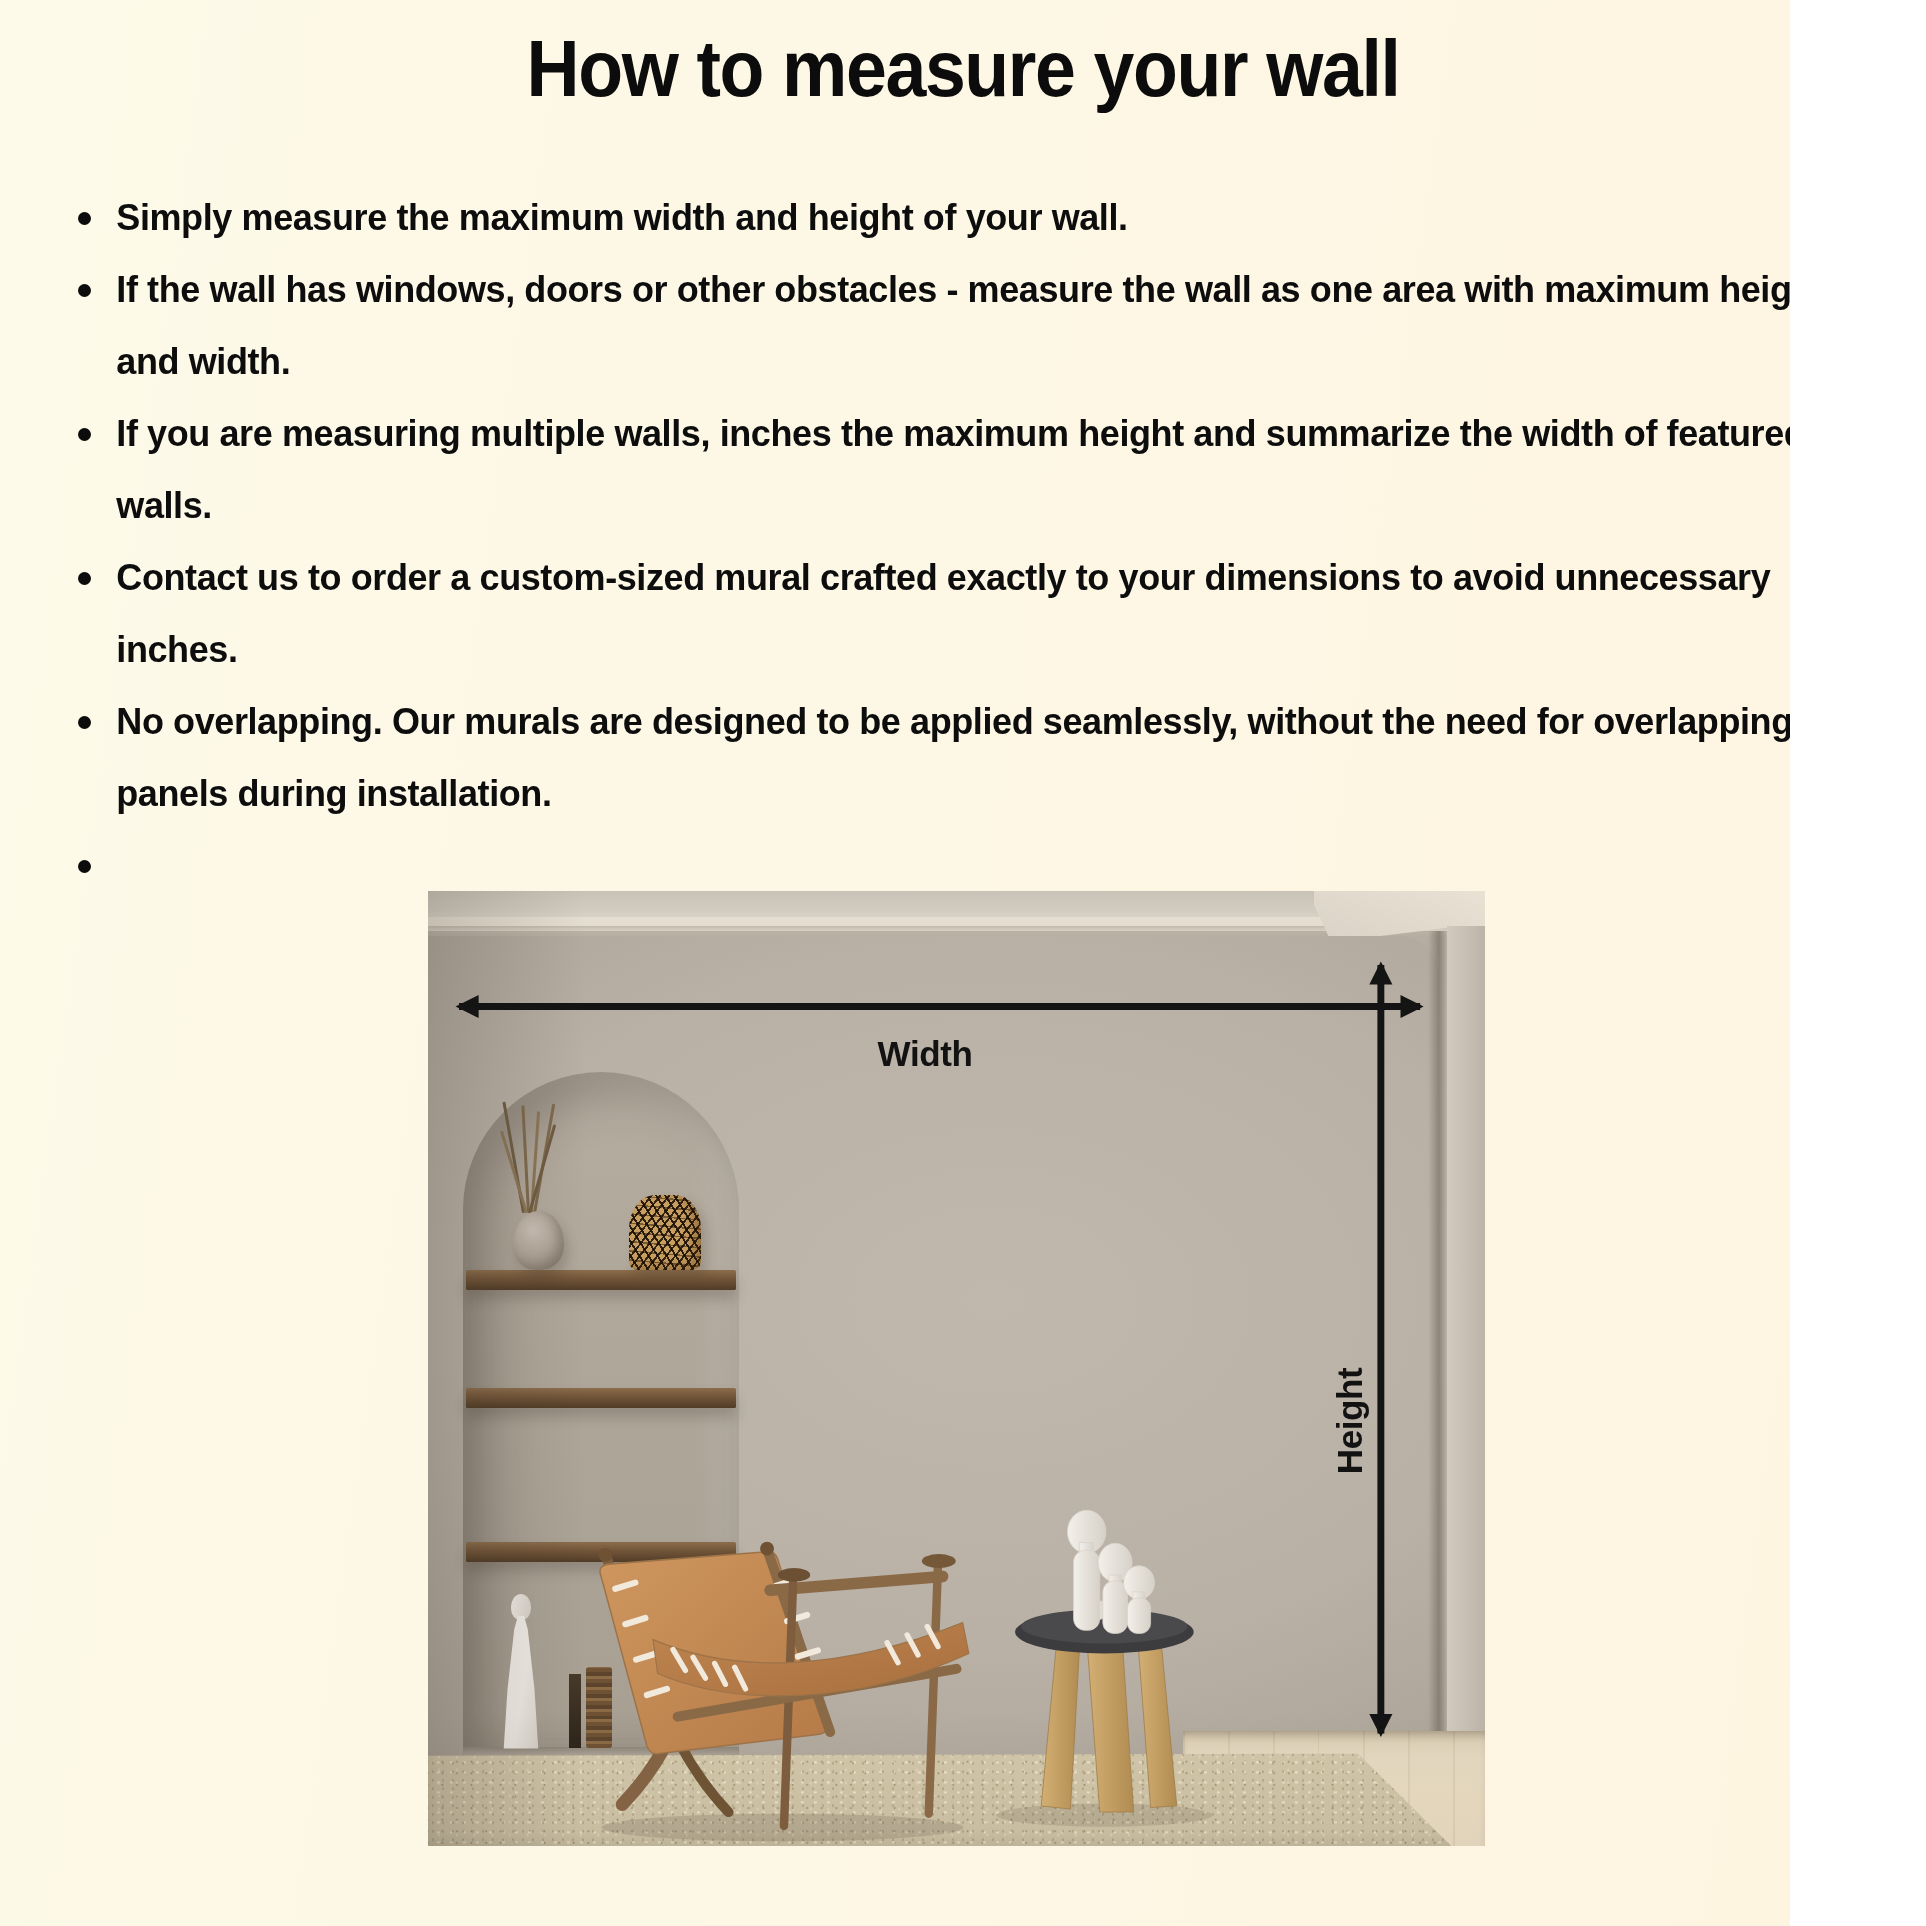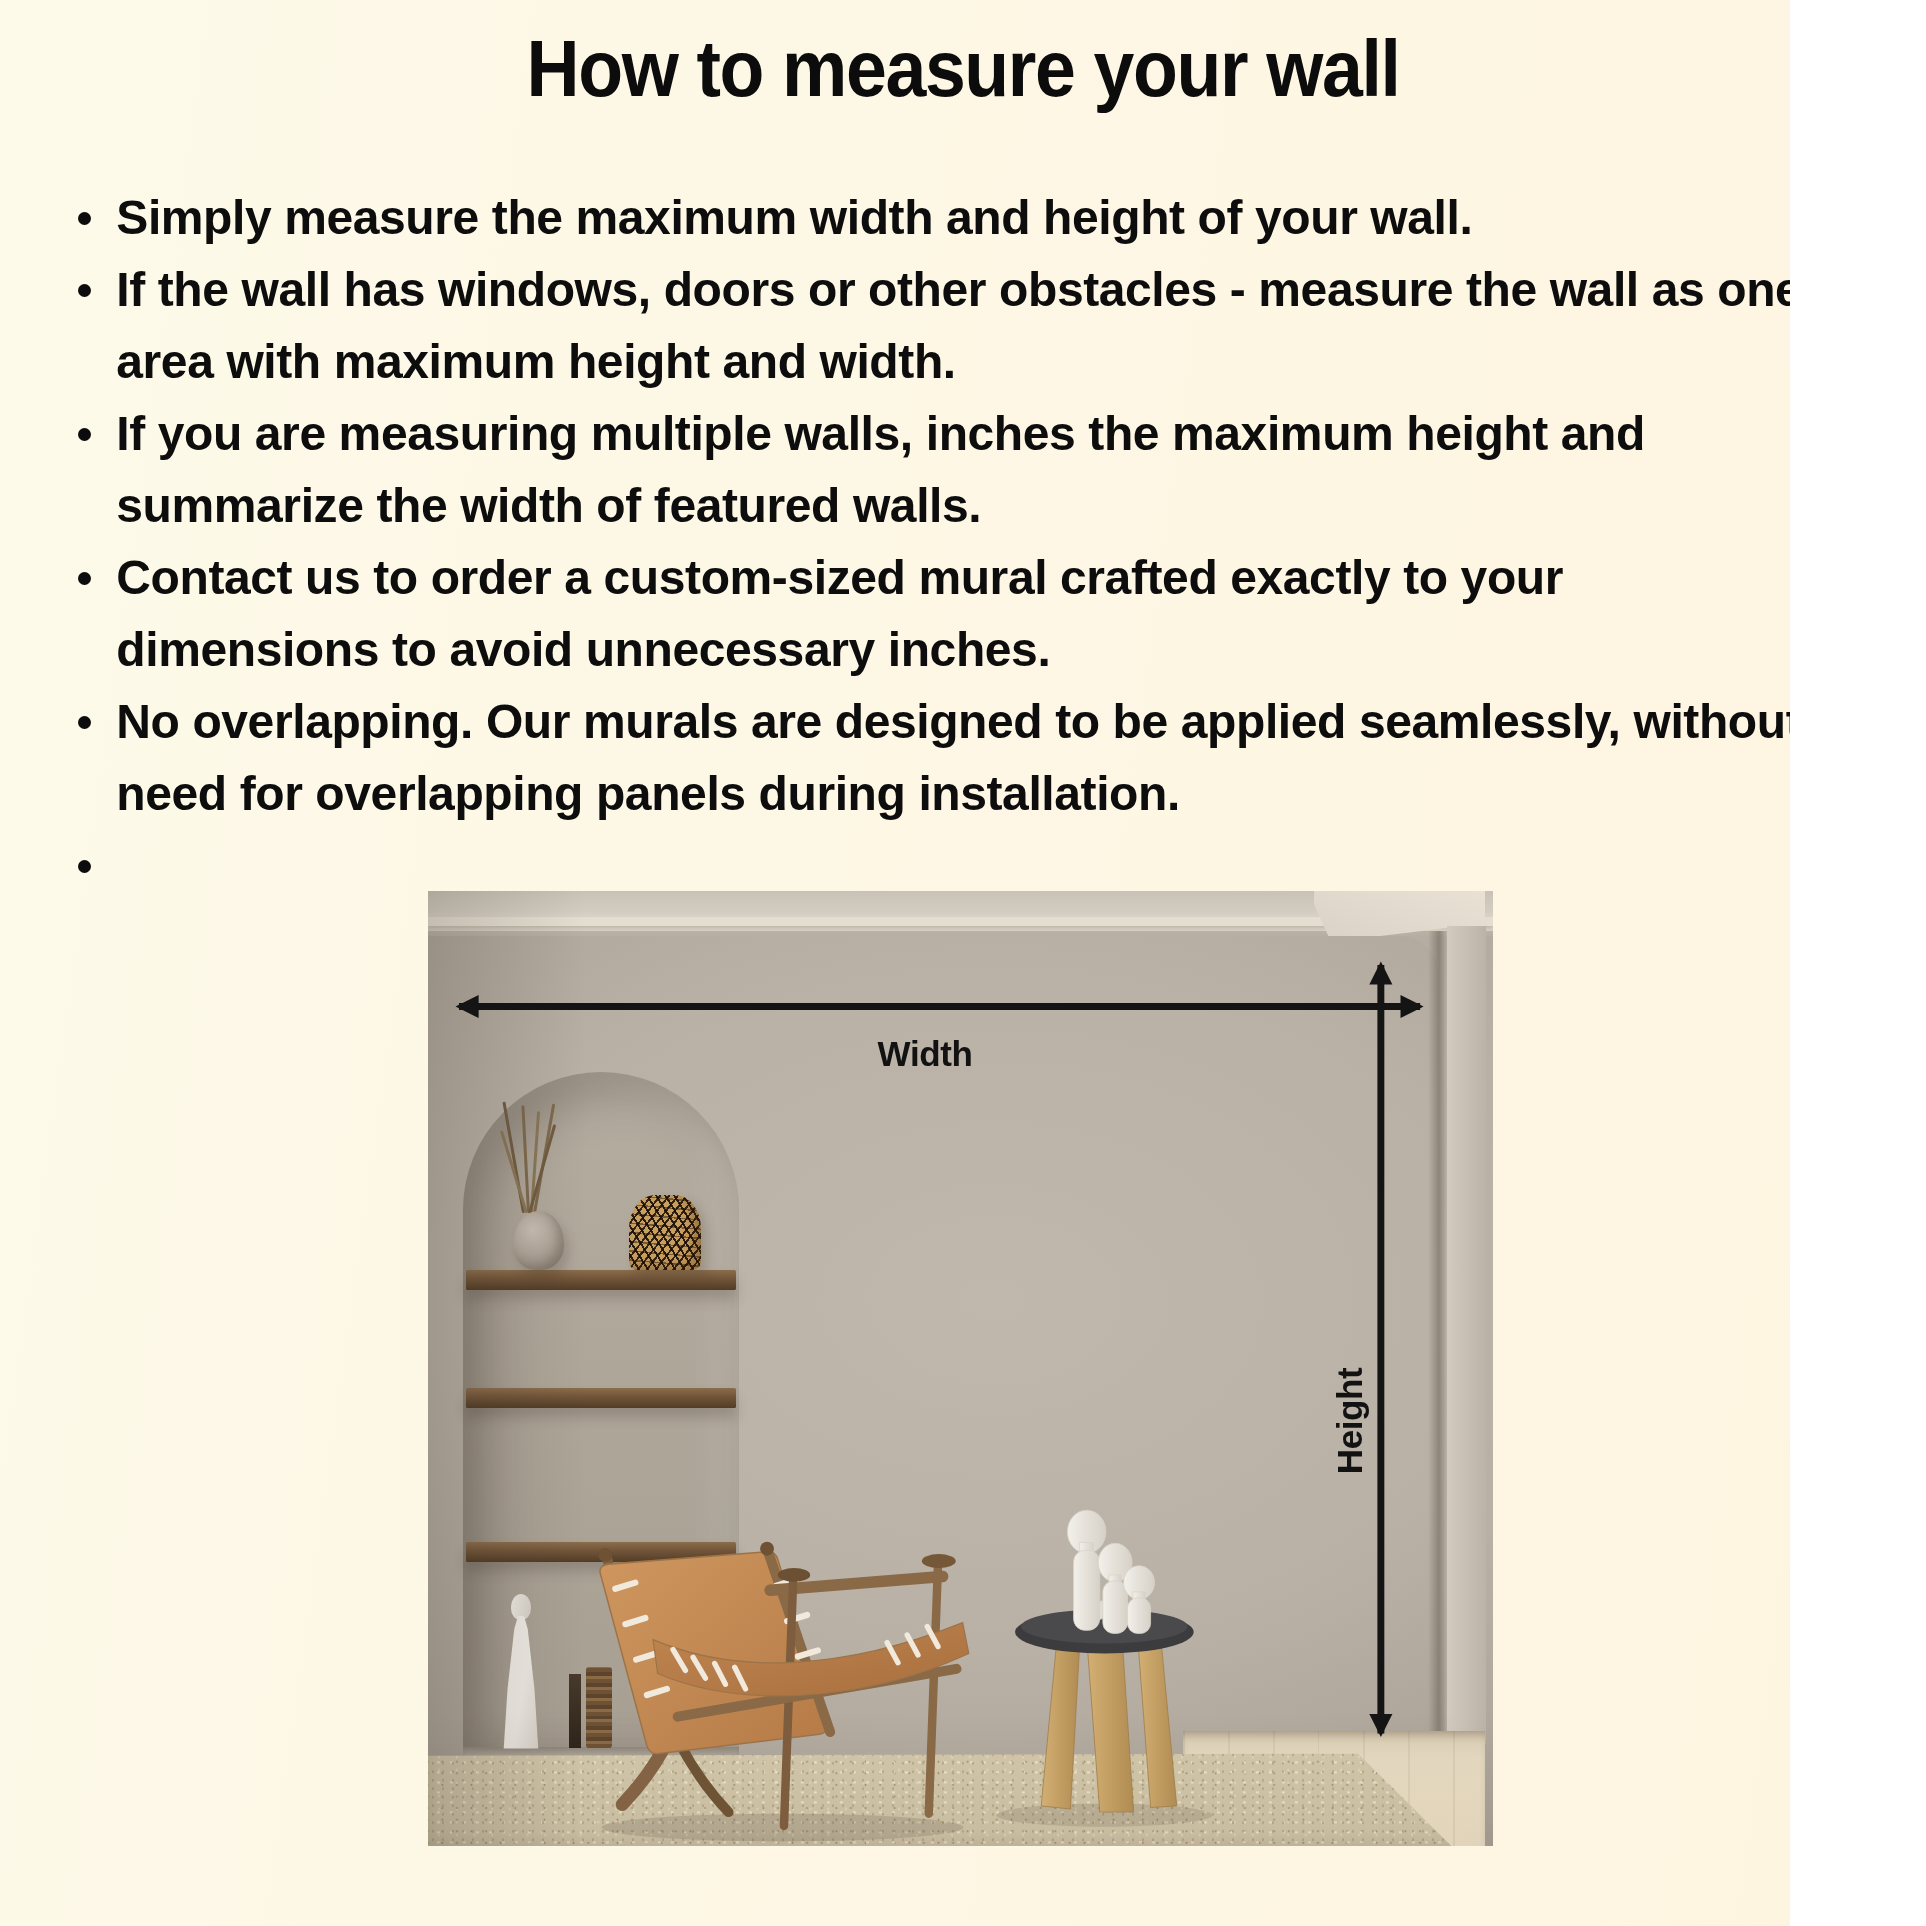--- a/index.html
+++ b/index.html
@@ -7,32 +7,32 @@
   #canvas{position:relative;width:1790px;height:1926px;overflow:hidden;
     background:linear-gradient(98deg,#fdfae9 0%,#fdf7e5 45%,#fef5e1 100%);}
 
   
   .title{position:absolute;top:14px;left:0;width:1926px;text-align:center;
     font-size:79px;font-weight:800;color:#0c0c0c;letter-spacing:-1.5px;
     transform:scaleX(.93);transform-origin:center;line-height:1.4;}
 
   
   .bullets{position:absolute;top:182px;left:74px;width:1811px;margin:0;padding:0;list-style:none;}
-  .bullets li{display:flex;align-items:flex-start;font-size:48px;font-weight:700;
+  .bullets li{display:flex;align-items:flex-start;font-size:36px;font-weight:700;
     color:#0d0d0d;line-height:72px;letter-spacing:-0.4px;}
   .dot{flex:0 0 auto;width:13px;height:13px;border-radius:50%;background:#0c0c0c;margin:30px 25.4px 0 3.9px;}
   .li-text{display:block;}
   .bullets li:nth-child(2) .li-text{max-width:1780px;}
   .bullets li:nth-child(3) .li-text{max-width:1726px;}
   .bullets li:nth-child(4) .li-text{max-width:1672px;}
   .bullets li:nth-child(5) .li-text{max-width:1772px;}
 
   
   .photo{position:absolute;left:428px;top:891px;width:1057px;height:955px;overflow:hidden;
-    background:radial-gradient(120% 90% at 58% 42%,#bfb7ac 0%,#b8b0a5 45%,#a9a095 78%,#9b9287 100%);padding-left:8px;}
+    background:radial-gradient(120% 90% at 58% 42%,#bfb7ac 0%,#b8b0a5 45%,#a9a095 78%,#9b9287 100%);}
   .photo *{position:absolute;}
 
   .ceiling{left:0;top:0;width:100%;height:45px;
     background:linear-gradient(180deg,#c9c2b7 0,#d3ccc1 45%,#ded7ca 70%,#d2cabf 100%);}
   .ceiling::after{content:'';position:absolute;left:0;bottom:0;width:100%;height:4.6px;background:rgba(90,78,66,.22);}
   .molding{left:0;top:26px;width:100%;height:9.2px;background:#e4ddd0;box-shadow:0 2.3px 3.1px rgba(80,70,58,.18);}
   .soffit{left:886px;top:0;width:171px;height:85px;
     clip-path:polygon(0 0,100% 0,100% 38%,10% 60%,0 16%);
     background:linear-gradient(200deg,#e8e1d4,#d5cdc1);}
 

